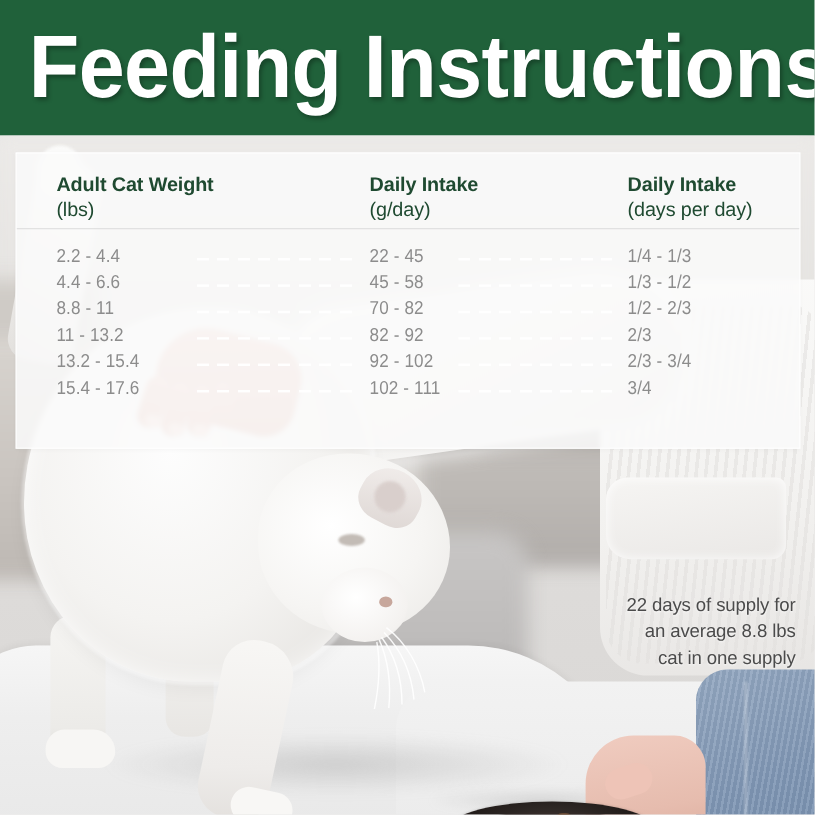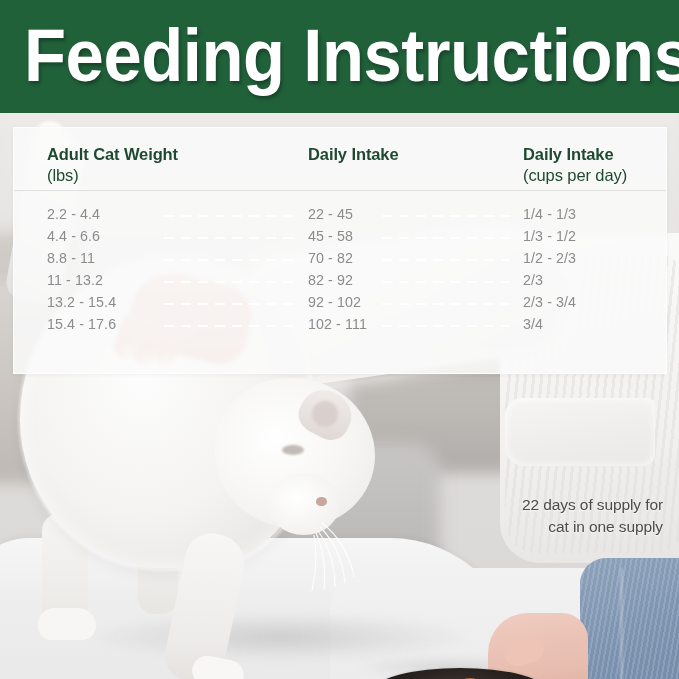--- a/index.html
+++ b/index.html
@@ -450,36 +450,38 @@
 
       <div class="bowl-rim"></div>
       <div class="bowl-inner"></div>
 
       <div class="kibble" style="left:87px; top:10px; width:16px; height:12px; background:#9a6640;"></div>
 
     </div>
 
     <div class="note">
       <span class="nl">22 days of supply for</span>
+      <span class="nl">an average 8.8 lbs</span>
       <span class="nl">cat in one supply</span>
     </div>
   </div>
 
   <div class="panel">
     <div class="panel-head">
       <div class="col-head ch1">
         <span>Adult Cat Weight</span>
         <span class="sub">(lbs)</span>
       </div>
       <div class="col-head ch2">
         <span>Daily Intake</span>
+        <span class="sub">(g/day)</span>
       </div>
       <div class="col-head ch3">
         <span>Daily Intake</span>
-        <span class="sub">(cups per day)</span>
+        <span class="sub">(days per day)</span>
       </div>
     </div>
 
     <div class="rows">
       <div class="row">
         <span class="cell c1">2.2 - 4.4</span>
         <span class="dash d1"></span>
         <span class="cell c2">22 - 45</span>
         <span class="dash d2"></span>
         <span class="cell c3">1/4 - 1/3</span>

